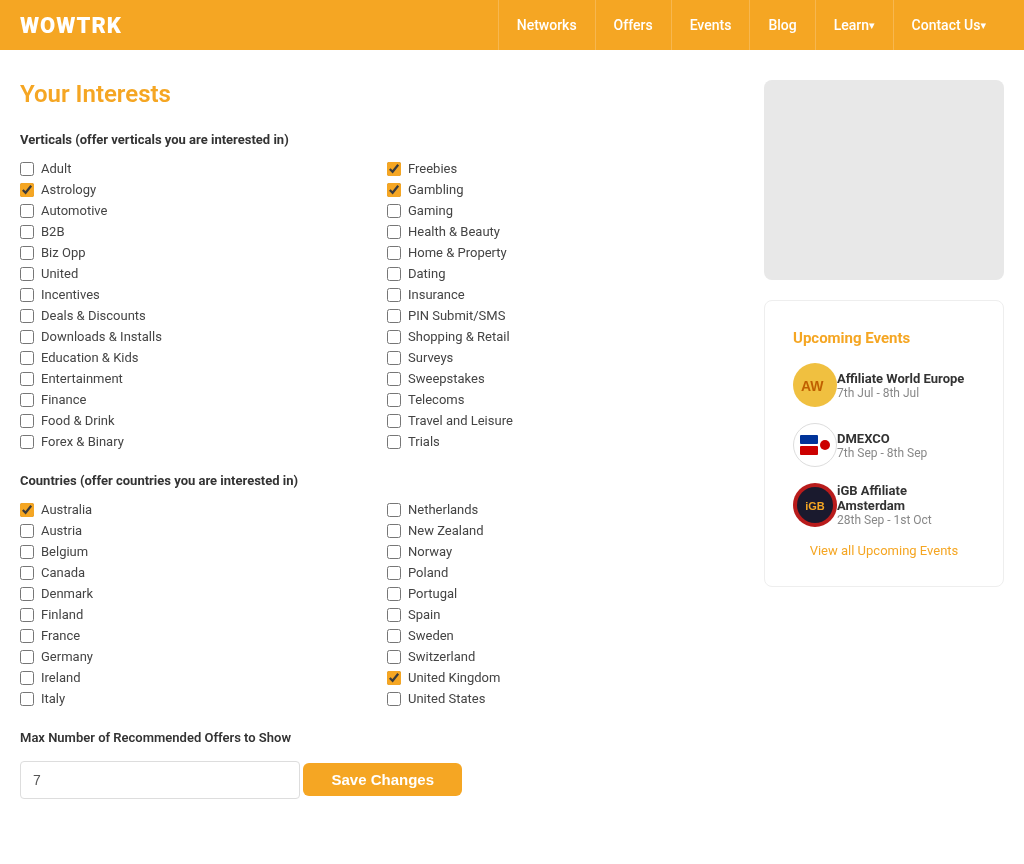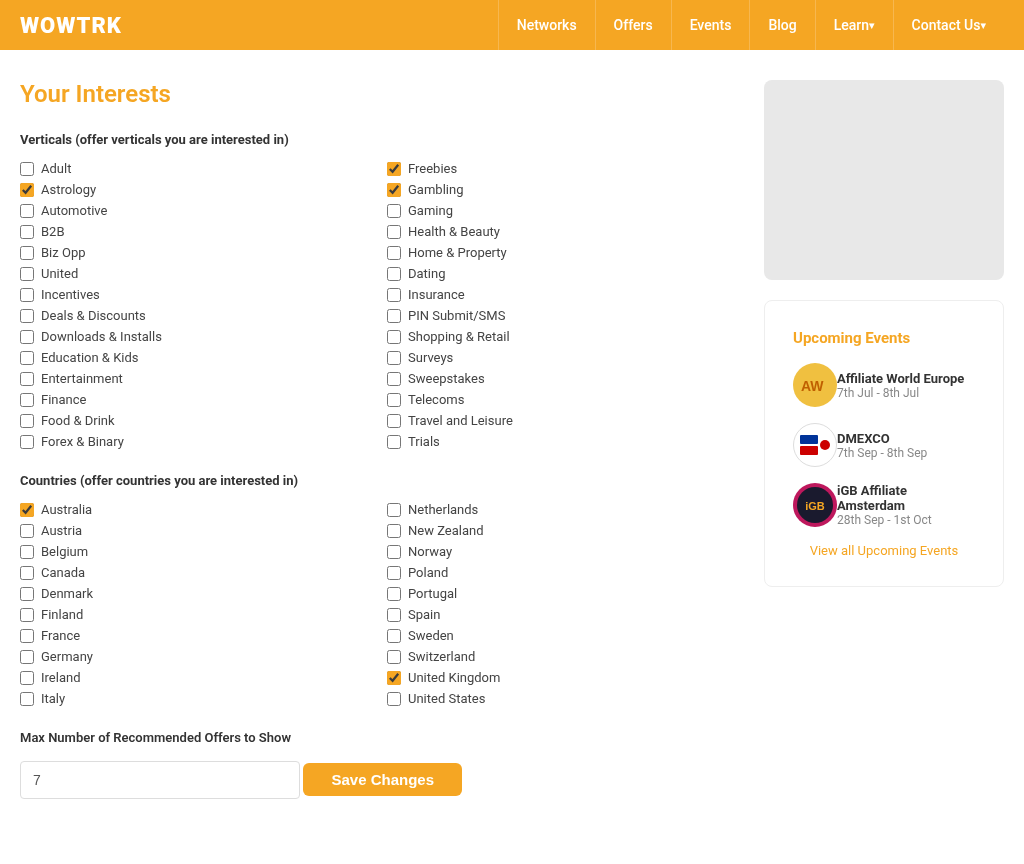--- a/index.html
+++ b/index.html
@@ -36,21 +36,21 @@
     .save-btn { background: #f5a623; color: #fff; border: none; border-radius: 6px; padding: 8px 28px; font-size: 15px; font-weight: 600; cursor: pointer; text-align: center; }
 
     
     .ad-box { background: #e8e8e8; border-radius: 8px; height: 200px; margin-bottom: 20px; }
     .events-card { background: #fff; border: 1px solid #eee; border-radius: 8px; padding: 28px; }
     .events-title { color: #f5a623; font-size: 15px; font-weight: 700; margin-bottom: 16px; }
     .event-item { display: flex; align-items: center; margin-bottom: 16px; }
     .event-logo { width: 44px; height: 44px; border-radius: 50%; flex-shrink: 0; display: flex; align-items: center; justify-content: center; font-weight: 800; font-size: 14px; }
     .event-logo-aw { background: #f0c040; color: #c06000; }
     .event-logo-dmexco { background: #fff; border: 1px solid #ddd; overflow: hidden; }
-    .event-logo-igb { background: #be185d; color: #fff; font-size: 12px; }
+    .event-logo-igb { background: #b91c1c; color: #fff; font-size: 12px; }
     .event-name { font-size: 13px; font-weight: 700; color: #333; }
     .event-date { font-size: 12px; color: #888; }
     .view-all-link { color: #f5a623; font-size: 13px; text-decoration: none; display: block; text-align: center; margin-top: 4px; }
 
     
     .dmexco-flags { display: flex; gap: 2px; }
   </style>
 </head>
 <body>
 

